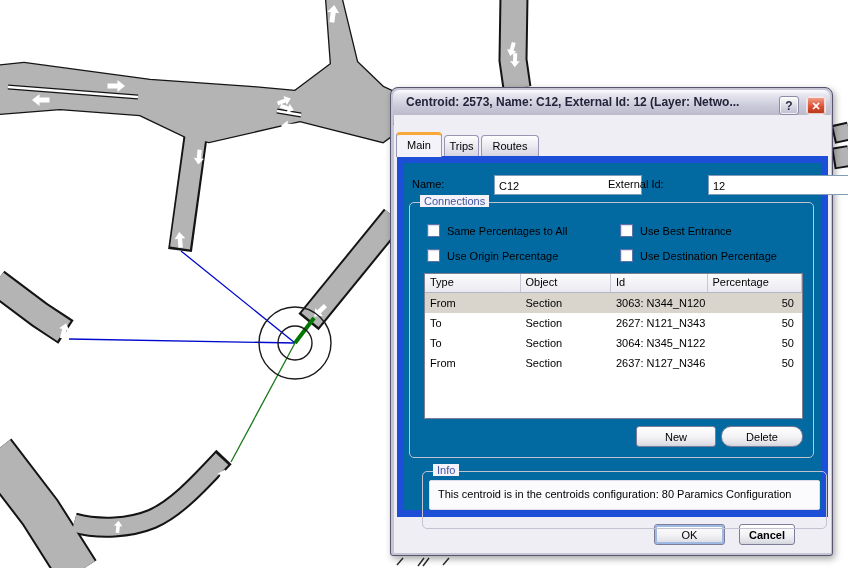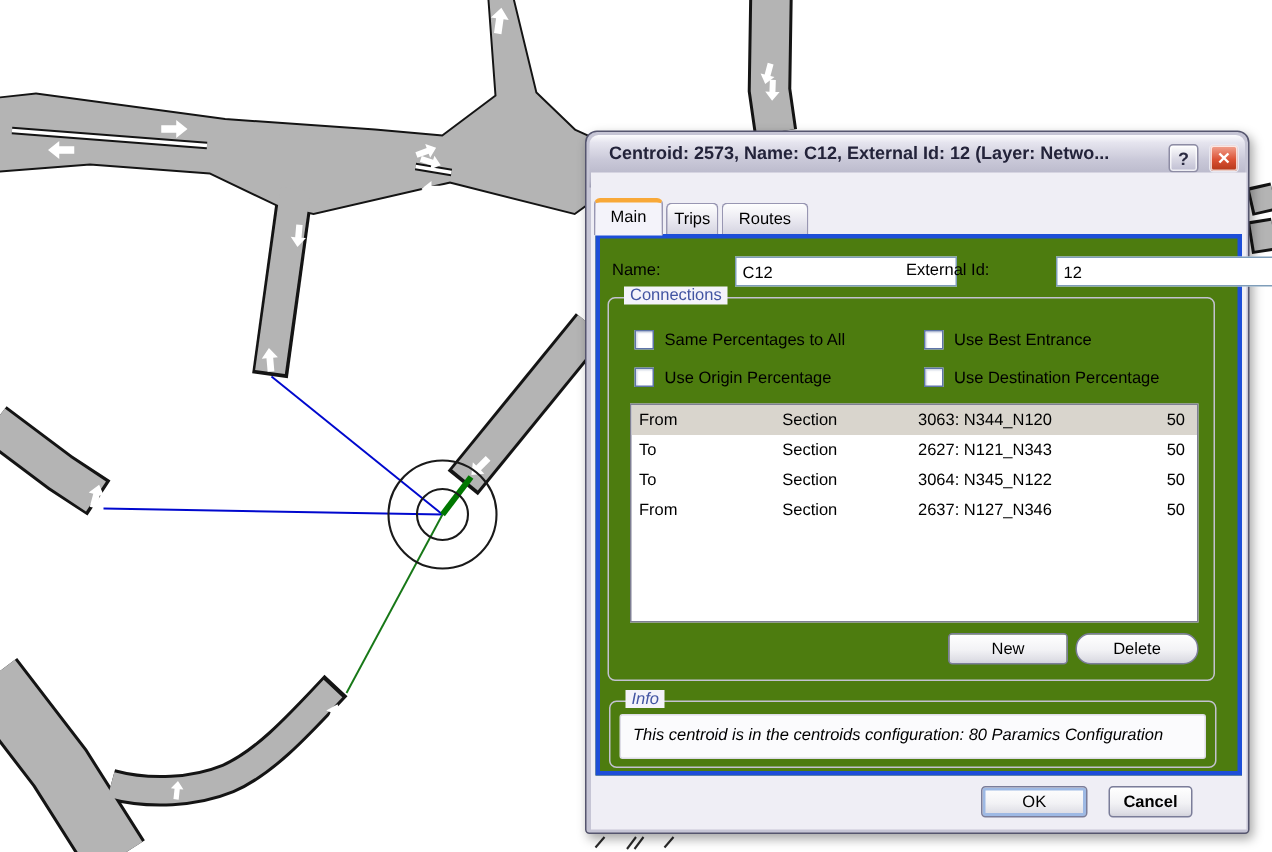--- a/index.html
+++ b/index.html
@@ -67,21 +67,21 @@
     line-height:20px;
   }
   .tab-inactive{
     background:linear-gradient(180deg,#FEFEFE,#E9E8F0 55%,#D5D4E1);
     top:47px;height:21px;line-height:20px;
   }
   .tab-trips{left:53px;width:35px;}
   .tab-routes{left:90px;width:58px;}
   .panel{
     position:absolute;left:6px;top:68px;width:431px;height:361px;
-    background:#4d7c0f;border:3px solid #1d4ed8;box-sizing:border-box;z-index:2;
+    background:#0369a1;border:7px solid #1d4ed8;box-sizing:border-box;z-index:2;
   }
   .lbl{position:absolute;font-size:11px;color:#000;white-space:nowrap;}
   .txt{
     position:absolute;box-sizing:border-box;height:20px;
     border:1px solid #7F9DB9;background:#fff;font-family:"Liberation Sans",sans-serif;
     font-size:11px;padding:2px 0 0 4px;color:#000;margin-left:44px;
   }
   .groupbox{
     position:absolute;border:1px solid #C3C2D0;border-radius:5px;box-sizing:border-box;
   }
@@ -222,20 +222,26 @@
       <div class="checkbox" style="left:17px;top:21px;"></div>
       <div class="lbl" style="left:37px;top:22px;">Same Percentages to All</div>
       <div class="checkbox" style="left:210px;top:21px;"></div>
       <div class="lbl" style="left:230px;top:22px;">Use Best Entrance</div>
       <div class="checkbox" style="left:17px;top:46px;"></div>
       <div class="lbl" style="left:37px;top:47px;">Use Origin Percentage</div>
       <div class="checkbox" style="left:210px;top:46px;"></div>
       <div class="lbl" style="left:230px;top:47px;">Use Destination Percentage</div>
 
       <div class="conn-table">
+        <div class="thead">
+          <div class="th c0">Type</div>
+          <div class="th c1">Object</div>
+          <div class="th c2">Id</div>
+          <div class="th c3" style="text-align:left;">Percentage</div>
+        </div>
         <div class="tr selected">
           <div class="td c0">From</div>
           <div class="td c1">Section</div>
           <div class="td c2">3063: N344_N120</div>
           <div class="td c3">50</div>
         </div>
         <div class="tr">
           <div class="td c0">To</div>
           <div class="td c1">Section</div>
           <div class="td c2">2627: N121_N343</div>
@@ -252,21 +258,21 @@
           <div class="td c1">Section</div>
           <div class="td c2">2637: N127_N346</div>
           <div class="td c3">50</div>
         </div>
       </div>
 
       <button class="xpbtn" style="left:226px;top:223px;width:80px;">New</button>
       <button class="xpbtn" style="left:311px;top:223px;width:82px;border-radius:10px;">Delete</button>
     </div>
 
-    <div class="groupbox" style="left:6px;top:308px;width:405px;height:45px;font-style:italic;">
+    <div class="groupbox" style="left:18px;top:308px;width:405px;height:58px;">
       <div class="grouplabel">Info</div>
       <div class="info-inner">This centroid is in the centroids configuration: 80 Paramics Configuration</div>
     </div>
   </div>
 
   <button class="xpbtn default-btn" style="left:263px;top:436px;width:71px;">OK</button>
   <button class="xpbtn" style="left:348px;top:436px;width:56px;font-weight:bold;">Cancel</button>
 </div>
 
 </body></html>

